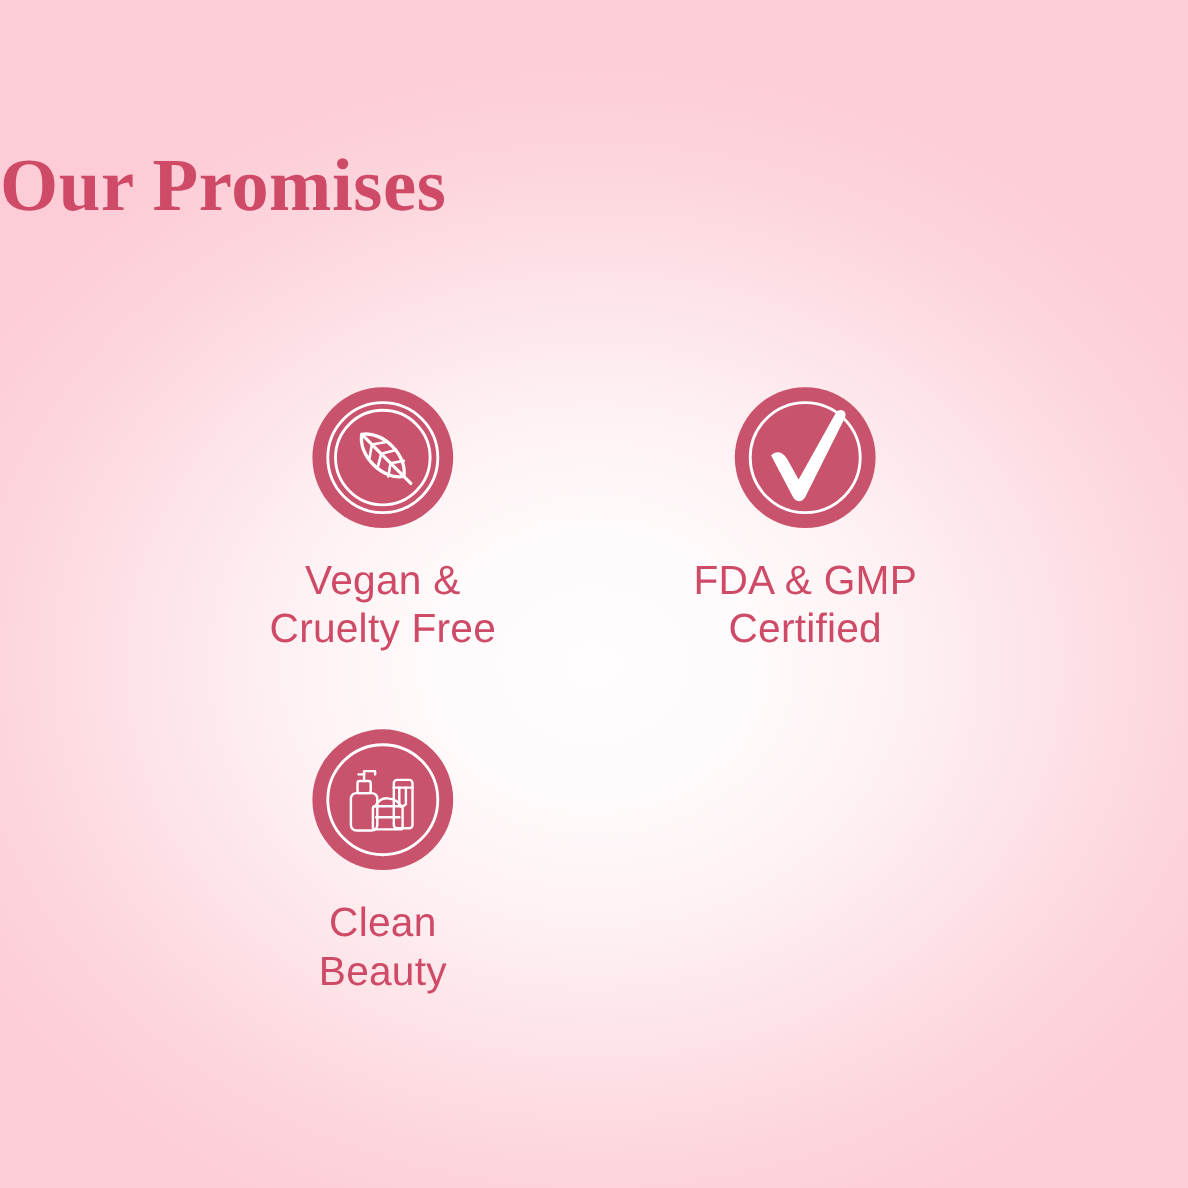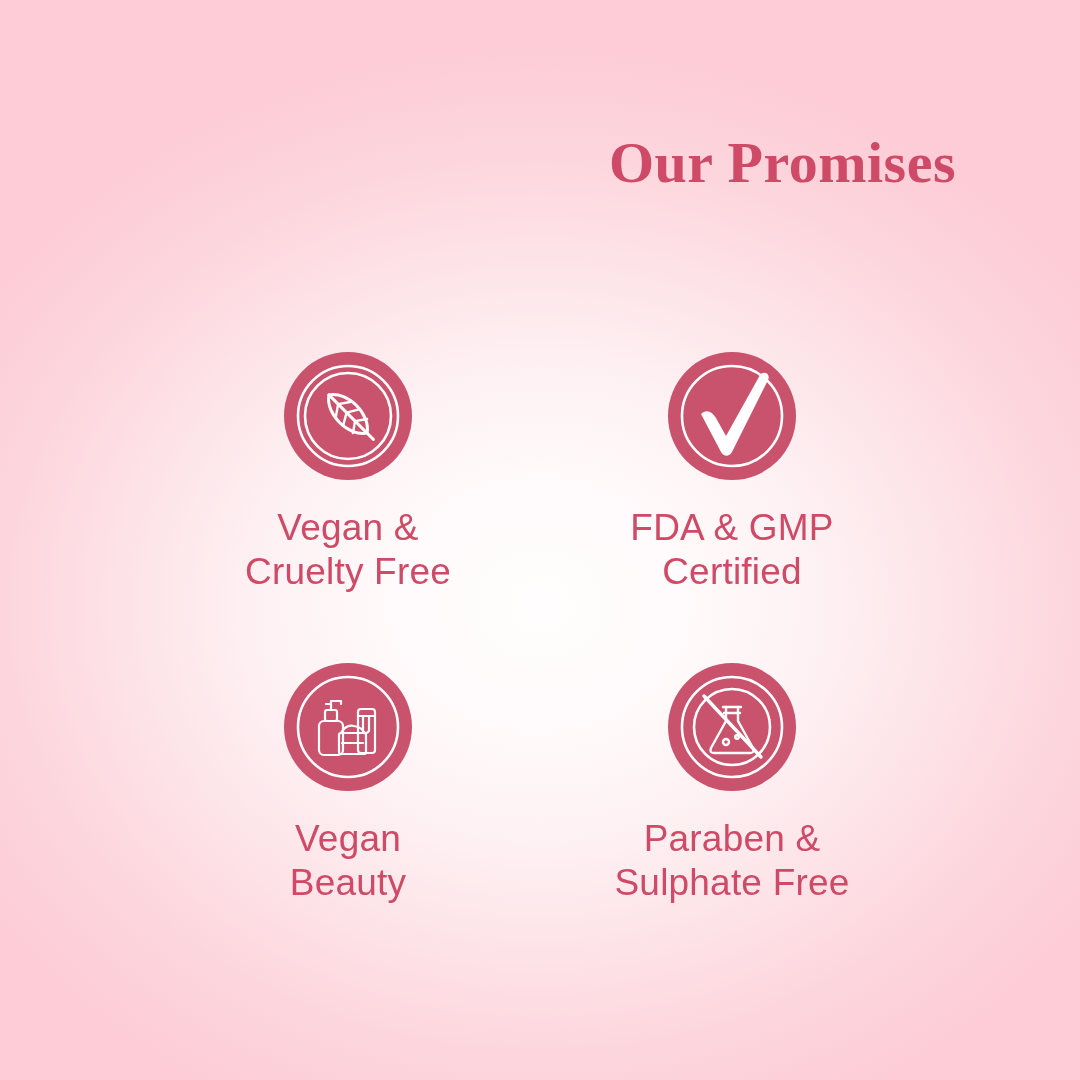--- a/index.html
+++ b/index.html
@@ -30,24 +30,24 @@
       linear-gradient(175deg, #ffc3cd 0%, #ffc8d1 45%, #fdced7 100%);
     overflow: hidden;
   }
 
   
   .page-title {
     position: absolute;
     top: 134px;
     left: 0;
     width: 956px;
-    text-align: right;
+    text-align: left;
     font-family: "Liberation Serif", "DejaVu Serif", serif;
     font-weight: 700;
-    font-size: 58px;
+    font-size: 68px;
     line-height: 1;
     letter-spacing: 0.5px;
     color: #ce4a66;
     white-space: nowrap;
   }
 
   
   .promise-grid {
     position: absolute;
     top: 352px;
@@ -154,39 +154,19 @@
             <rect x="74" y="46" width="17" height="44" rx="3"></rect>
             <line x1="74" y1="53" x2="91" y2="53"></line>
             <path d="M79 53 L79 68 Q82 72 85 68 L85 53"></path>
 
             <rect x="55" y="70" width="27" height="21" rx="2"></rect>
             <path d="M57 70 Q62 61 70 63 Q78 64 80 70"></path>
             <line x1="58" y1="80" x2="79" y2="80"></line>
           </g>
         </svg>
       </div>
-      <div class="promise-label">Vegan
+      <div class="promise-label">Clean
 Beauty</div>
     </div>
 
-    <div class="promise-item cell-4">
-      <div class="promise-badge">
-        <svg width="128" height="128" viewBox="0 0 128 128">
-          <circle cx="64" cy="64" r="50" fill="none" stroke="#ffffff" stroke-width="2.6"></circle>
-          <circle cx="64" cy="64" r="38" fill="none" stroke="#ffffff" stroke-width="2.6"></circle>
-          <g fill="none" stroke="#ffffff" stroke-width="2.4" stroke-linejoin="round" stroke-linecap="round">
-
-            <path d="M58 44 L58 58 L43 85 Q41 90 46 90 L82 90 Q87 90 85 85 L70 58 L70 44"></path>
-            <line x1="55" y1="44" x2="73" y2="44"></line>
-            <line x1="56" y1="50" x2="72" y2="50"></line>
-            <circle cx="58" cy="79" r="3"></circle>
-            <circle cx="69" cy="74" r="1.8"></circle>
-          </g>
-
-          <line x1="36" y1="33" x2="93" y2="94" stroke="#ffffff" stroke-width="3.4" stroke-linecap="round"></line>
-        </svg>
-      </div>
-      <div class="promise-label">Paraben &amp;
-Sulphate Free</div>
-    </div>
 
   </div>
 </div>
 
 </body></html>

